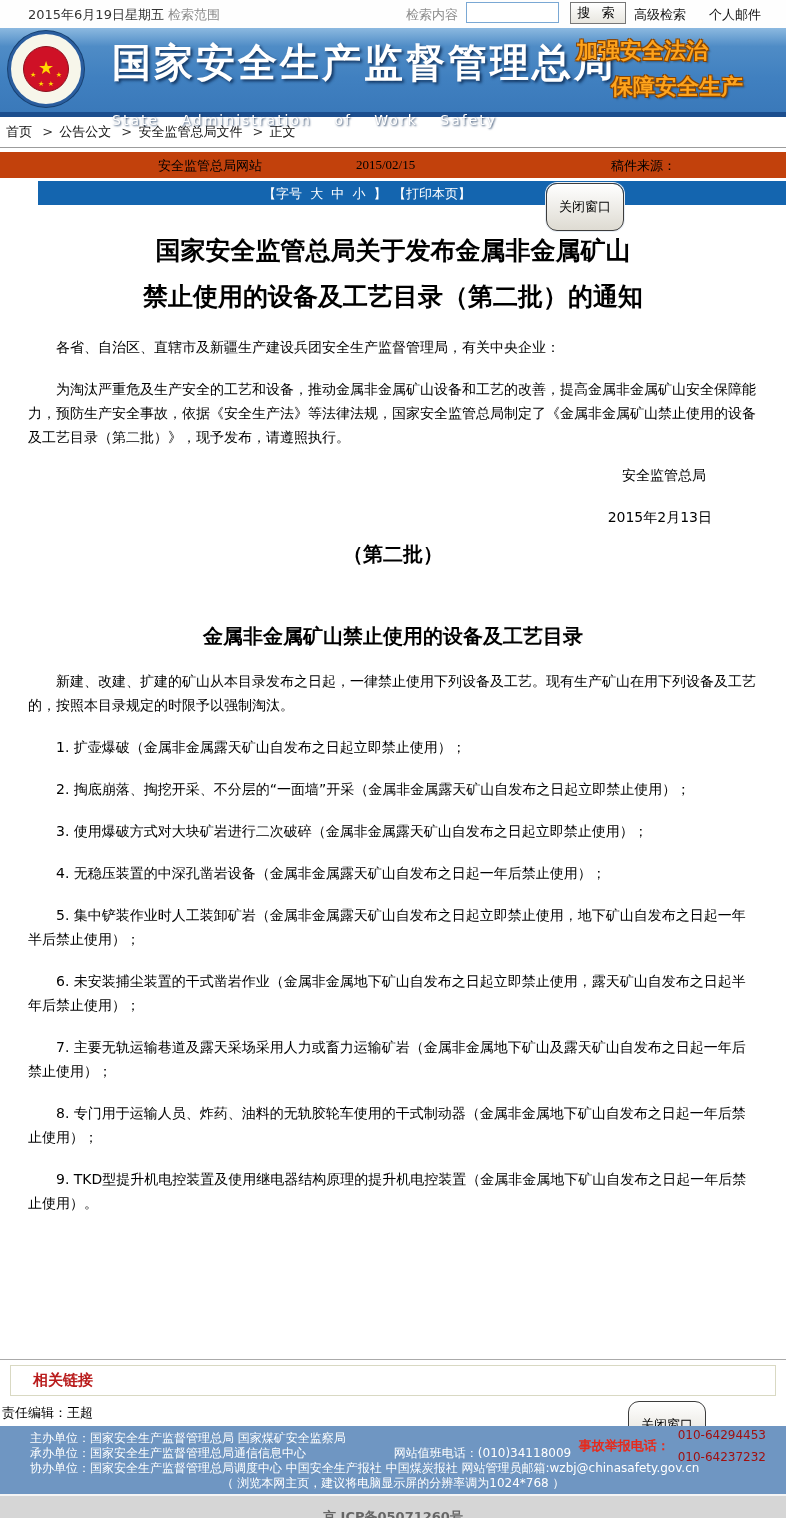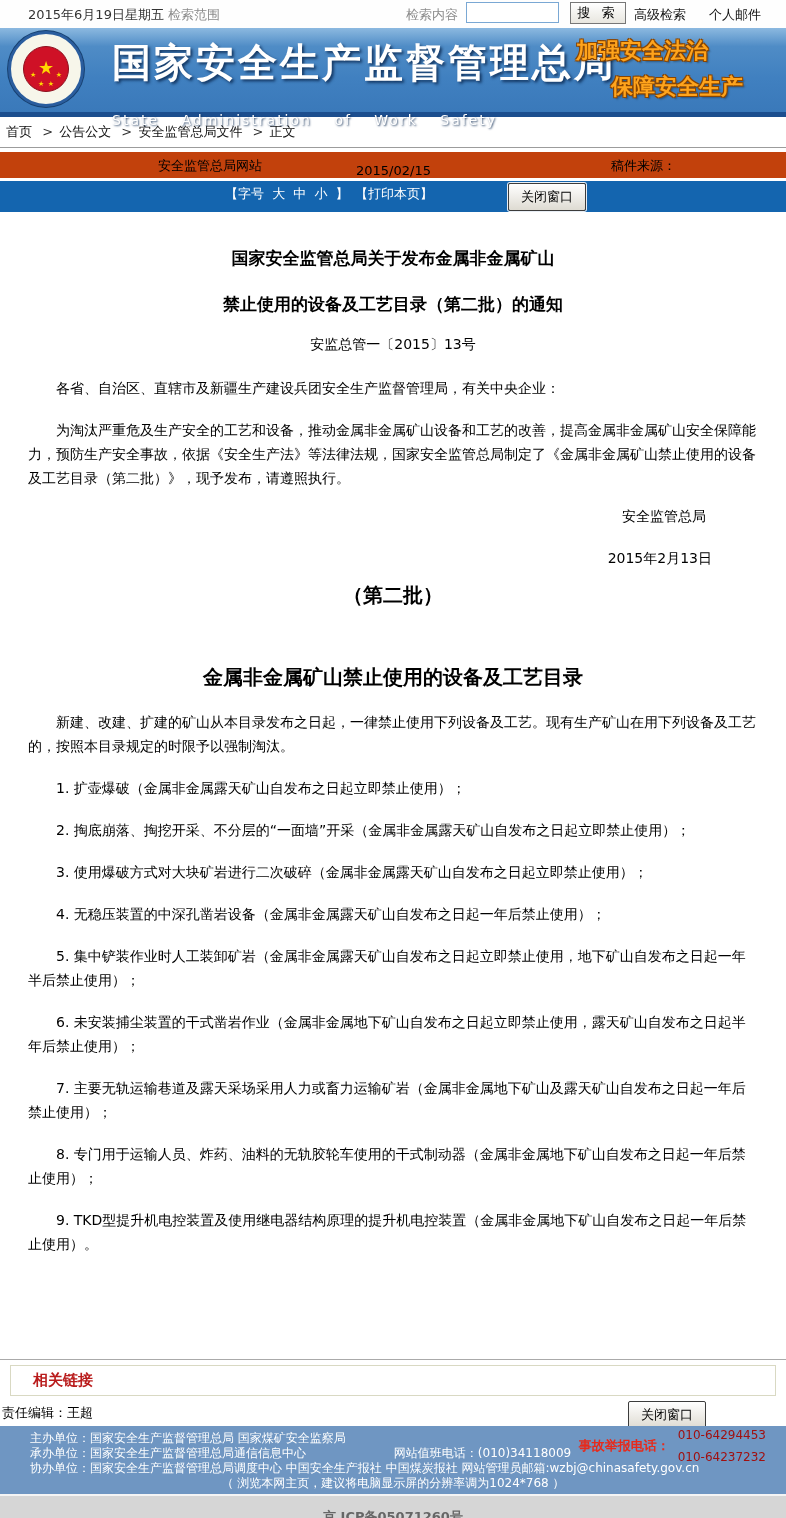--- a/index.html
+++ b/index.html
@@ -39,35 +39,35 @@
   
   .breadcrumb{height:21px;padding:6px 0 0 6px;font-size:13px;color:#111;}
   .breadcrumb span{margin-right:2px;}
   .bc-link{cursor:pointer;}
   .bc-sep{color:#333;margin:0 4px;}
   .bc-line{height:1px;background:#9c9c9c;margin-top:3px;}
 
   
   .infobar{position:relative;height:26px;margin-top:4px;background:#c2410c;font-size:13px;color:#000;}
   .infobar .src{position:absolute;left:158px;top:5px;}
-  .infobar .adate{position:absolute;left:356px;top:11px;}
+  .infobar .adate{position:absolute;left:356px;top:5px;font-family:Liberation Serif, serif;}
   .infobar .from{position:absolute;left:611px;top:5px;}
 
   
-  .toolbar{position:relative;height:31px;margin-top:3px;background:#1465af;color:#fff;font-size:13px;}
+  .toolbar{position:relative;height:24px;margin-top:3px;background:#1465af;color:#fff;font-size:13px;margin-left:38px;}
   .toolbar .fsgroup{position:absolute;left:225px;top:4px;}
   .toolbar .fsgroup span{margin-right:4px;}
   .toolbar .size{cursor:pointer;}
   .toolbar .print{position:absolute;left:355px;top:4px;cursor:pointer;}
-  .xp-btn{background:linear-gradient(#ffffff,#dedbd2);border:1px solid #3c3c3c;border-radius:2px;font-size:13px;padding:4px 12px;cursor:pointer;font-family:"DejaVu Sans",sans-serif;}
+  .xp-btn{background:linear-gradient(#ffffff,#dedbd2);border:1px solid #3c3c3c;border-radius:11px;font-size:13px;padding:14px 12px;cursor:pointer;font-family:"DejaVu Sans",sans-serif;}
   .toolbar .xp-btn{position:absolute;left:508px;top:2px;box-shadow:0 0 0 1px #e8eef5;}
 
   
   .content{height:1158px;overflow:hidden;padding:30px 28px 0;box-sizing:border-box;color:#000;font-size:14px;}
-  .doc-title{ text-align:center;font-weight:bold;font-size:17px;line-height:32px;}
+  .doc-title{ text-align:center;font-weight:bold;font-size:25px;line-height:32px;}
   .doc-title2{margin-top:14px;}
   .docnum{text-align:center;font-size:14px;line-height:20px;margin-top:14px;}
   .para{line-height:24px;text-indent:2em;margin:18px 0 0;}
   .salut{margin-top:22px;}
   .sig{text-align:right;padding-right:52px;margin-top:16px;line-height:20px;}
   .sdate{text-align:right;padding-right:46px;margin-top:22px;line-height:20px;}
   .cat-title{text-align:center;font-weight:bold;font-size:20px;line-height:30px;}
   .cat1{margin-top:52px;} .cat2{margin-top:12px;}
   .intro{margin-top:18px;}
 
@@ -156,21 +156,20 @@
       <span class="size">小</span>
       <span>】</span>
     </span>
     <span class="print">【打印本页】</span>
     <button class="xp-btn">关闭窗口</button>
   </div>
 
   <div class="content">
     <div class="doc-title">国家安全监管总局关于发布金属非金属矿山</div>
     <div class="doc-title doc-title2">禁止使用的设备及工艺目录（第二批）的通知</div>
-    <div class="docnum">安监总管一〔2015〕13号</div>
     <p class="para salut">各省、自治区、直辖市及新疆生产建设兵团安全生产监督管理局，有关中央企业：</p>
     <p class="para">为淘汰严重危及生产安全的工艺和设备，推动金属非金属矿山设备和工艺的改善，提高金属非金属矿山安全保障能力，预防生产安全事故，依据《安全生产法》等法律法规，国家安全监管总局制定了《金属非金属矿山禁止使用的设备及工艺目录（第二批）》，现予发布，请遵照执行。</p>
     <div class="sig">安全监管总局</div>
     <div class="sdate">2015年2月13日</div>
     <div class="cat-title cat2">（第二批）</div>
     <div class="cat-title cat1">金属非金属矿山禁止使用的设备及工艺目录</div>
     <p class="para intro">新建、改建、扩建的矿山从本目录发布之日起，一律禁止使用下列设备及工艺。现有生产矿山在用下列设备及工艺的，按照本目录规定的时限予以强制淘汰。</p>
     <p class="para">1. 扩壶爆破（金属非金属露天矿山自发布之日起立即禁止使用）；</p>
     <p class="para">2. 掏底崩落、掏挖开采、不分层的“一面墙”开采（金属非金属露天矿山自发布之日起立即禁止使用）；</p>
     <p class="para">3. 使用爆破方式对大块矿岩进行二次破碎（金属非金属露天矿山自发布之日起立即禁止使用）；</p>

